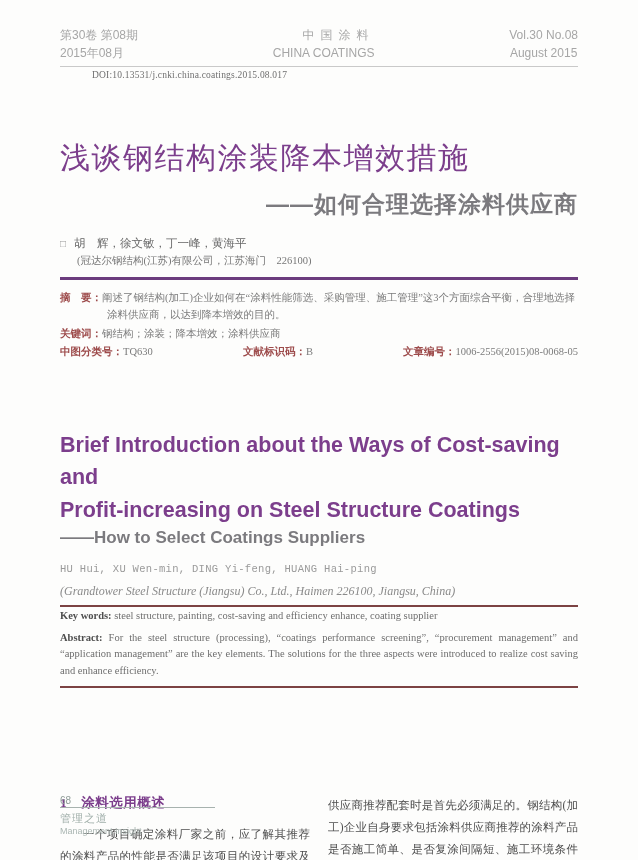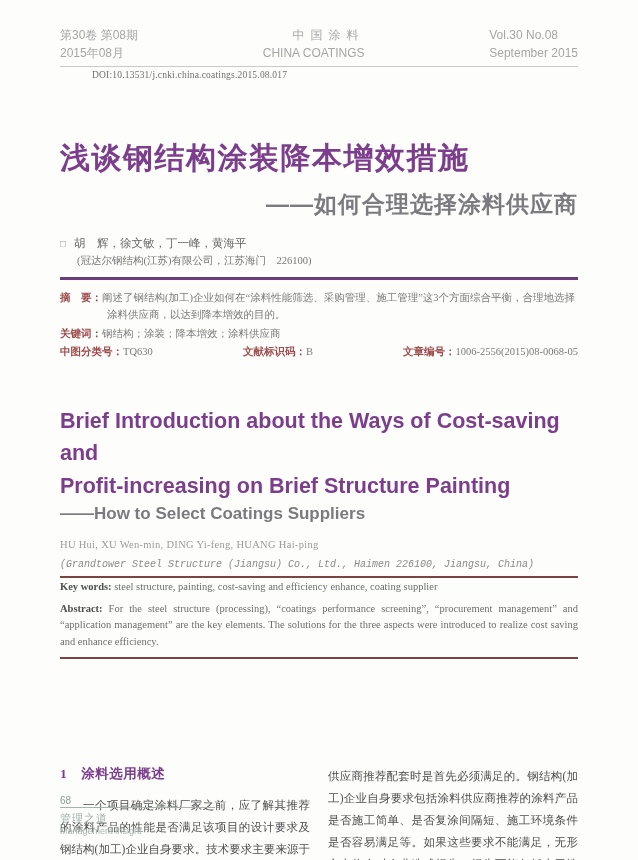--- a/index.html
+++ b/index.html
@@ -17,29 +17,29 @@
   
   .header {
     display:flex; justify-content:space-between; align-items:flex-end;
     padding-top:26px; padding-bottom:4px;
     border-bottom:1px solid #c9c9c9;
     font-size:12px; line-height:1.5; color:#a6a6a6;
     font-family:"Liberation Sans", sans-serif;
   }
   .h-left { text-align:left; }
   .h-center { text-align:right; }
-  .h-right { text-align:left; }
+  .h-right { text-align:center; }
   .journal-cn { letter-spacing:6px; }
   .doi { margin-top:3px; font-size:9.5px; color:#6f6f6f; letter-spacing:0.2px;margin-left:32px; }
 
   
   .title-cn {
     margin-top:58px;
     font-family:"Liberation Sans", sans-serif;
-    font-size:30px; font-weight:bold; color:#7c3e8c; letter-spacing:1.5px;
+    font-size:30px; font-weight:normal; color:#7c3e8c; letter-spacing:1.5px;
   }
   .subtitle-cn {
     margin-top:10px; text-align:right;
     font-family:"Liberation Sans", sans-serif;
     font-size:23px; font-weight:bold; color:#7b7a7e; letter-spacing:1px;
   }
 
   
   .authors-cn { margin-top:16px; font-size:11.5px; color:#666; }
   .authors-cn .bullet { color:#999; margin-right:8px; font-size:10px; }
@@ -49,36 +49,36 @@
 
   
   .abstract-cn { margin-top:10px; font-size:10.5px; line-height:1.6; color:#7b7b7b; }
   .abstract-cn .lbl { color:#9d4b4b; font-weight:bold; }
   .hang { padding-left:47px; text-indent:-47px; }
   .abstract-cn p { margin-bottom:2px; }
   .meta-row { display:flex; justify-content:space-between; margin-top:2px; }
   .meta-row .lbl { font-weight:bold; }
 
   
-  .en-block { margin-top:44px; }
+  .en-block { margin-top:68px; }
   .title-en {
     font-family:"Liberation Sans", sans-serif;
     font-size:21.5px; font-weight:bold; color:#7c3e8c; line-height:1.5;
   }
   .subtitle-en {
     margin-top:2px;
     font-family:"Liberation Sans", sans-serif;
     font-size:17px; font-weight:bold; color:#7b7a7e;
   }
   .authors-en {
     margin-top:15px;
-    font-family:Liberation Serif, serif;
+    font-family:Liberation Mono, monospace;
     font-size:10.5px; color:#9a9a9a; letter-spacing:0.3px;
   }
-  .affil-en { margin-top:9px; font-size:10px; font-style:italic; color:#8a8a8a;font-family:Liberation Mono, monospace; }
+  .affil-en { margin-top:9px; font-size:12px; font-style:italic; color:#8a8a8a; }
   .rule-maroon { margin-top:6px; height:2px; background:#7c4343; }
   .abstract-en {
     margin-top:6px; font-size:10.5px; line-height:1.55; color:#6e6e6e; text-align:justify;
   }
   .abstract-en .lbl-en { font-weight:bold; color:#4e4e4e; }
   .kw-en { margin-top:1px; }
   .rule-maroon.bottom { margin-top:7px; }
 
   
   .columns { margin-top:106px; display:flex; gap:18px; }
@@ -109,21 +109,21 @@
       <div class="h-left">
         <div>第30卷 第08期</div>
         <div>2015年08月</div>
       </div>
       <div class="h-center">
         <div class="journal-cn">中国涂料</div>
         <div>CHINA COATINGS</div>
       </div>
       <div class="h-right">
         <div>Vol.30 No.08</div>
-        <div>September 2015</div>
+        <div>August 2015</div>
       </div>
     </div>
     <div class="doi">DOI:10.13531/j.cnki.china.coatings.2015.08.017</div>
 
     <h1 class="title-cn">浅谈钢结构涂装降本增效措施</h1>
     <div class="subtitle-cn">——如何合理选择涂料供应商</div>
 
     <div class="authors-cn">
       <span class="bullet">□</span><span>胡　辉，徐文敏，丁一峰，黄海平</span>
     </div>
@@ -135,21 +135,21 @@
       <p class="hang"><span class="lbl">摘　要：</span><span>阐述了钢结构(加工)企业如何在“涂料性能筛选、采购管理、施工管理”这3个方面综合平衡，合理地选择涂料供应商，以达到降本增效的目的。</span></p>
       <p class="hang"><span class="lbl">关键词：</span><span>钢结构；涂装；降本增效；涂料供应商</span></p>
       <p class="meta-row">
         <span><span class="lbl">中图分类号：</span><span>TQ630</span></span>
         <span><span class="lbl">文献标识码：</span><span>B</span></span>
         <span><span class="lbl">文章编号：</span><span>1006-2556(2015)08-0068-05</span></span>
       </p>
     </div>
 
     <div class="en-block">
-      <h2 class="title-en"><span>Brief Introduction about the Ways of Cost-saving and</span><br><span>Profit-increasing on Brief Structure Painting</span></h2>
+      <h2 class="title-en"><span>Brief Introduction about the Ways of Cost-saving and</span><br><span>Profit-increasing on Steel Structure Coatings</span></h2>
       <div class="subtitle-en">——How to Select Coatings Suppliers</div>
       <div class="authors-en">HU Hui, XU Wen-min, DING Yi-feng, HUANG Hai-ping</div>
       <div class="affil-en">(Grandtower Steel Structure (Jiangsu) Co., Ltd., Haimen 226100, Jiangsu, China)</div>
       <div class="rule-maroon"></div>
       <p class="abstract-en kw-en"><span class="lbl-en">Key words:</span> <span>steel structure, painting, cost-saving and efficiency enhance, coating supplier</span></p>
       <p class="abstract-en"><span class="lbl-en">Abstract:</span> <span>For the steel structure (processing), “coatings performance screening”, “procurement management” and “application management” are the key elements. The solutions for the three aspects were introduced to realize cost saving and enhance efficiency.</span></p>
       <div class="rule-maroon bottom"></div>
     </div>
 
     <div class="columns">

